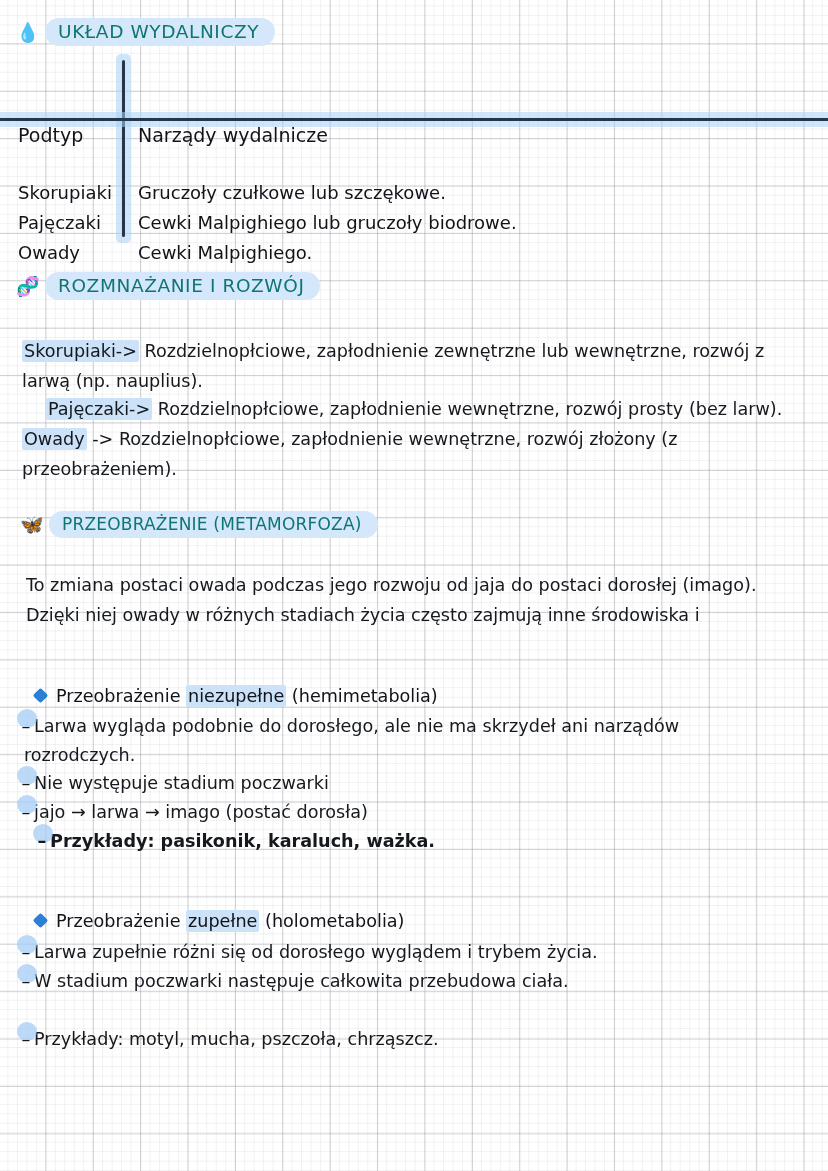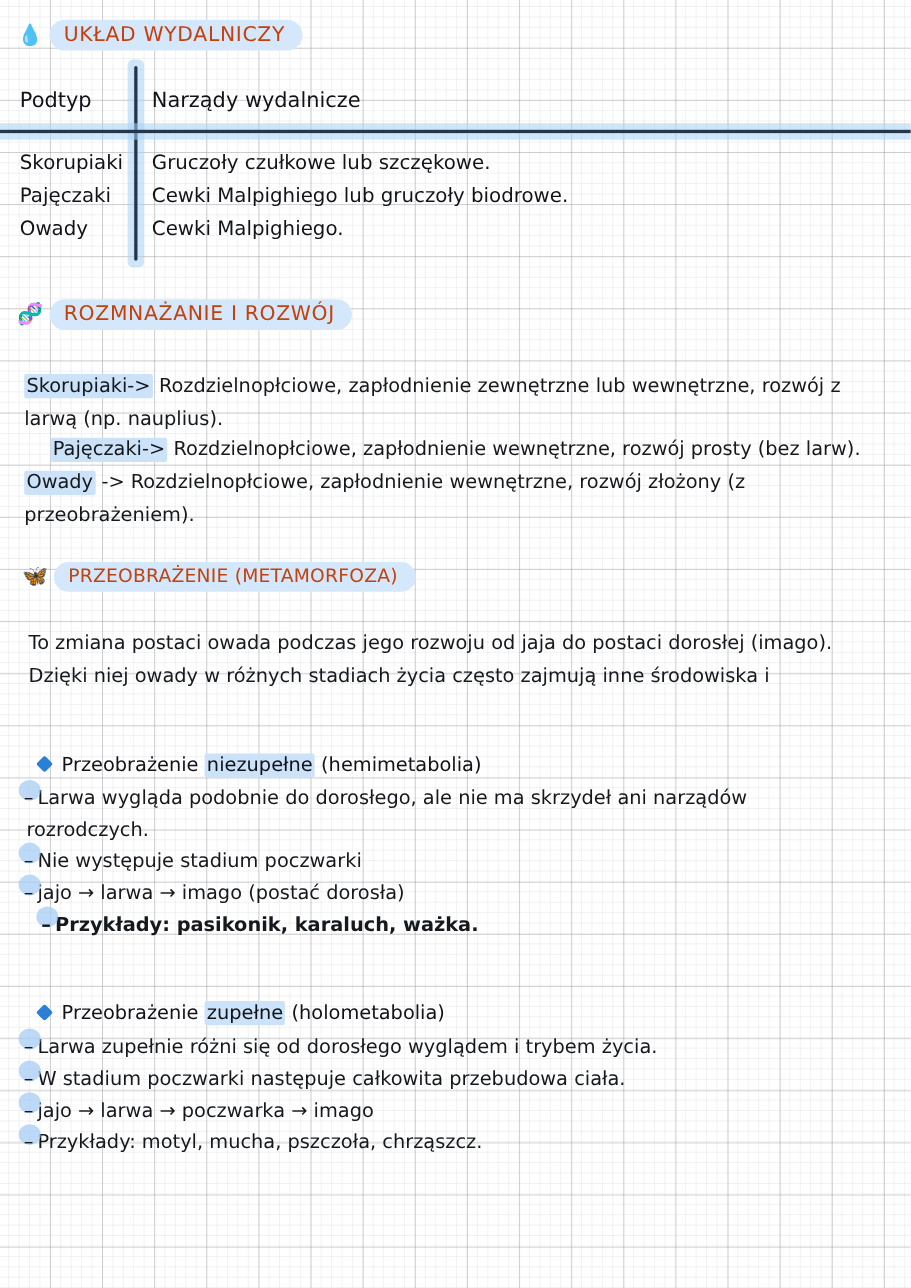--- a/index.html
+++ b/index.html
@@ -39,21 +39,21 @@
     width: 20px;
     text-align: center;
     flex: 0 0 auto;
   }
   .sec-pill {
     background: #d5e8fb;
     border-radius: 14px;
     padding: 3px 16px 4px 13px;
     font-size: 18.5px;
     letter-spacing: 0.6px;
-    color: #c2410c;
+    color: #0f766e;
     font-weight: 400;
   }
   .sec-pill.small { font-size: 17px; letter-spacing: 0.2px; }
 
   
   .tbl { position: absolute; left: 0; top: 60px; width: 828px; }
   .tbl-hline {
     position: absolute;
     left: 0; top: 58px;
     width: 828px; height: 3px;
@@ -61,21 +61,21 @@
     box-shadow: 0 0 0 6px rgba(168,208,244,0.55);
   }
   .tbl-vline {
     position: absolute;
     left: 122px; top: 0px;
     width: 3px; height: 177px;
     background: #23364b;
     border-radius: 2px;
     box-shadow: 0 0 0 6px rgba(168,208,244,0.55);
   }
-  .tbl-row { position: absolute; left: 0; width: 828px; display: flex; }
+  .tbl-row { position: absolute; left: 0; width: 828px; display: flex; margin-top: 44px; }
   .tbl-c1 { width: 122px; padding-left: 18px; box-sizing: border-box; }
   .tbl-c2 { padding-left: 16px; }
   .tbl-head { top: 20px; font-size: 19px; }
   .tbl-b1 { top: 78px; font-size: 18px; }
   .tbl-b2 { top: 108px; font-size: 18px; }
   .tbl-b3 { top: 138px; font-size: 18px; }
 
   
   .para {
     position: absolute;
@@ -219,21 +219,18 @@
   </div>
 
   <div class="dash-row" style="left:18px; top:938px; width:790px;">
     <span class="dash"><span>–</span></span><span>Larwa zupełnie różni się od dorosłego wyglądem i trybem życia.</span>
   </div>
 
   <div class="dash-row" style="left:18px; top:967px; width:790px;">
     <span class="dash"><span>–</span></span><span>W stadium poczwarki następuje całkowita przebudowa ciała.</span>
   </div>
 
-  <div class="dash-row" style="left:18px; top:996px; width:790px;">
-    <span class="dash"><span>–</span></span><span>jajo → larwa → poczwarka → imago</span>
-  </div>
 
   <div class="dash-row" style="left:18px; top:1025px; width:790px;">
     <span class="dash"><span>–</span></span><span>Przykłady: motyl, mucha, pszczoła, chrząszcz.</span>
   </div>
 
 </div>
 
 </body></html>

